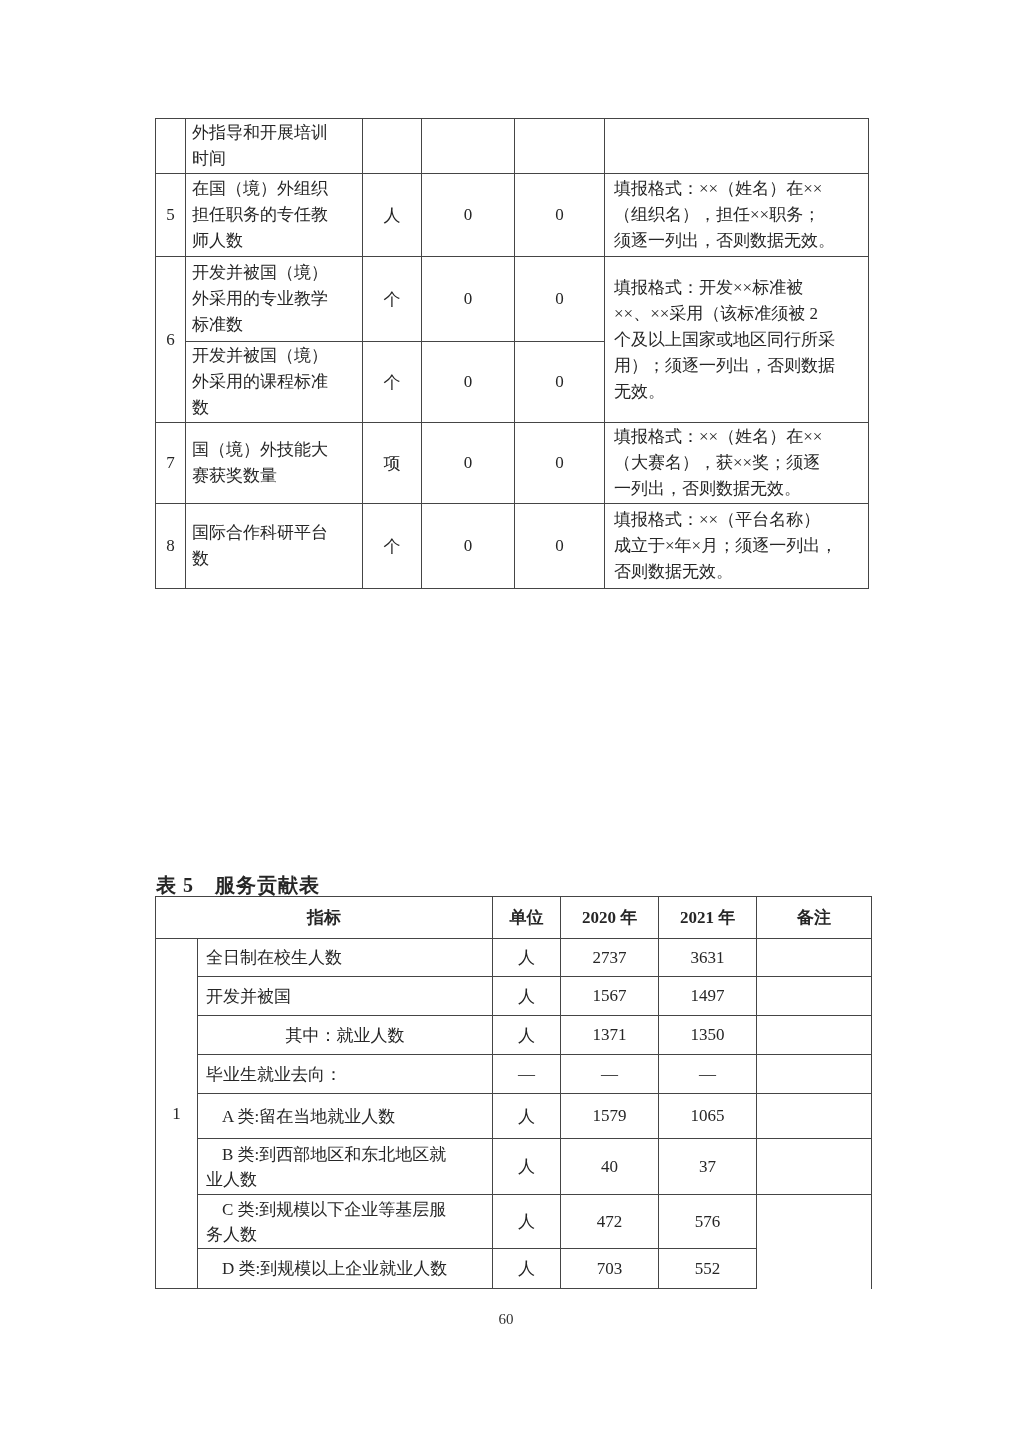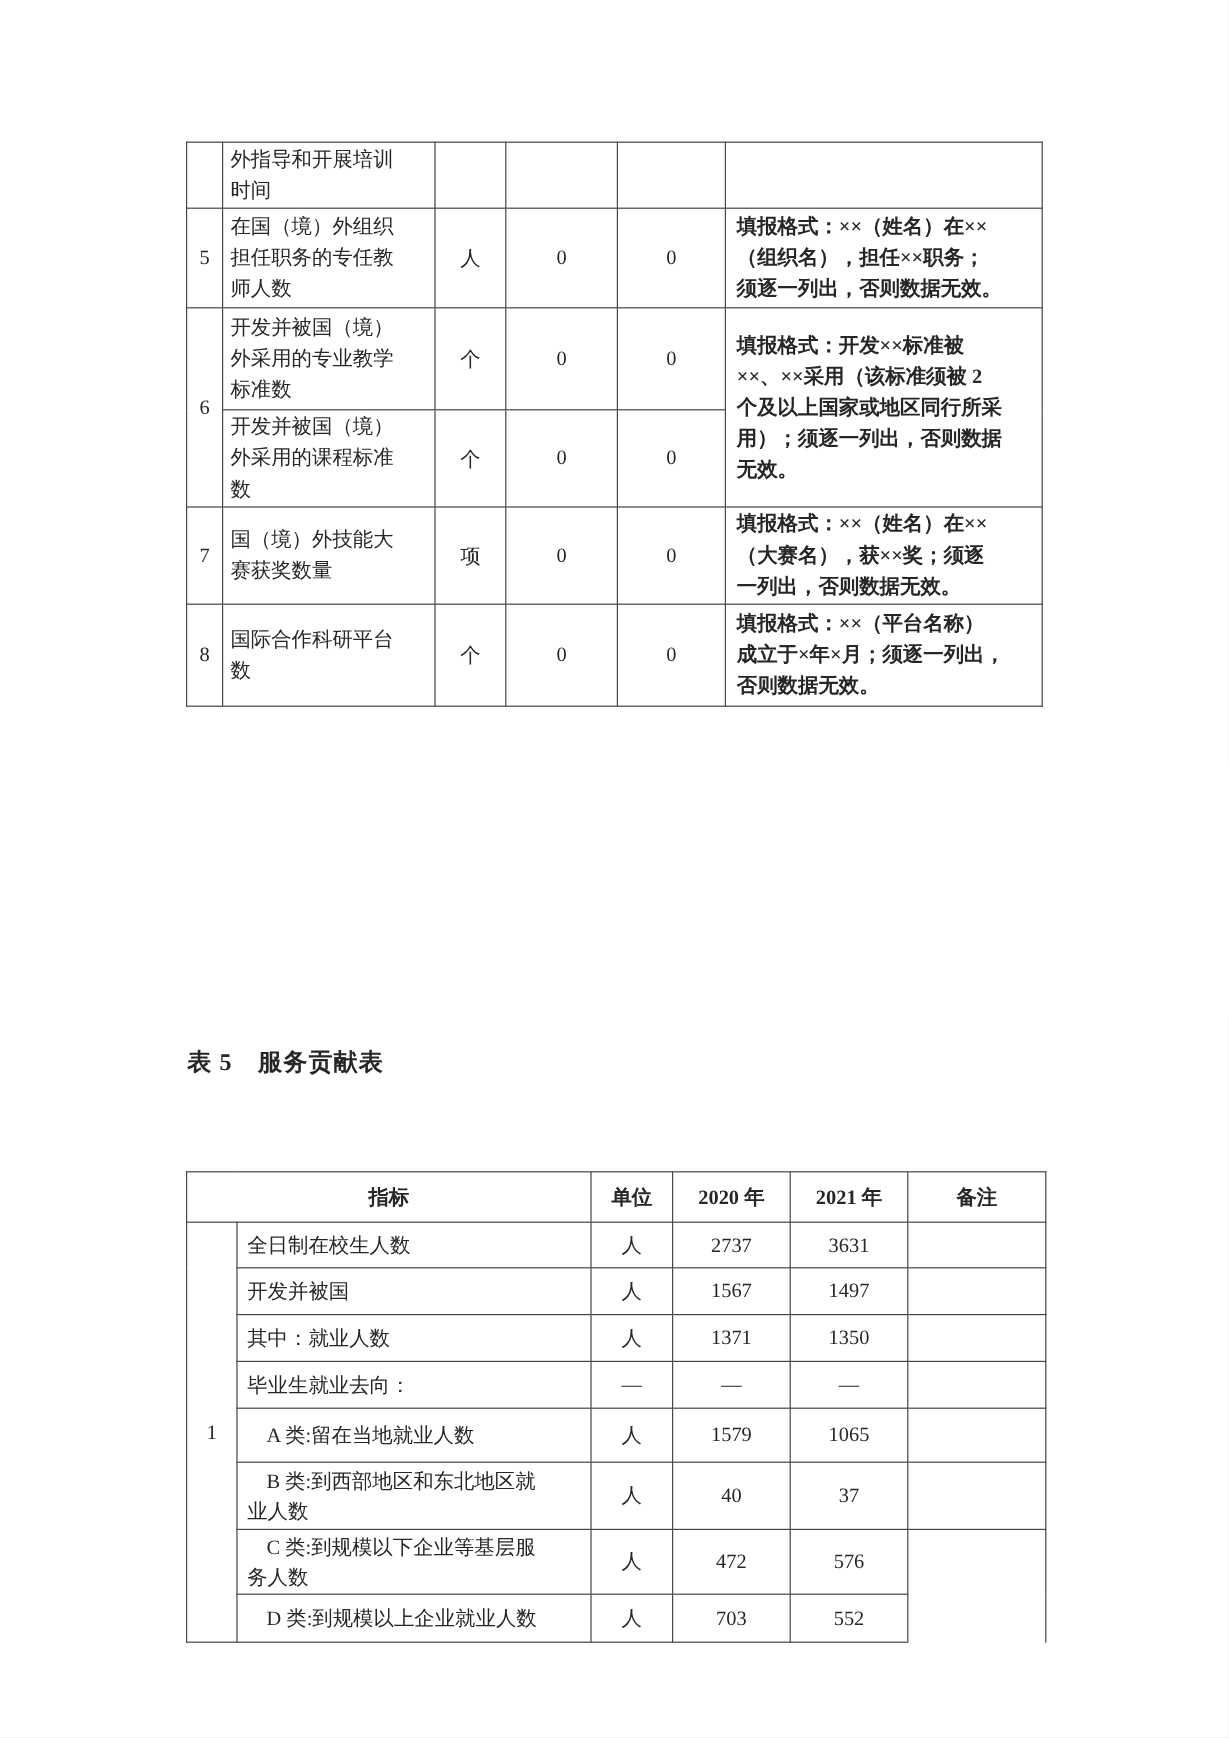--- a/index.html
+++ b/index.html
@@ -5,28 +5,28 @@
   html,body{margin:0;padding:0;background:#e8e8e8;}
   .page{
     position:relative;width:1024px;height:1448px;background:#ffffff;
     font-family:"Liberation Serif","DejaVu Serif",serif;color:#262626;
     overflow:hidden;margin:0 auto;
   }
   table{position:absolute;border-collapse:collapse;table-layout:fixed;}
   td,th{border:1px solid #454545;font-size:17px;font-weight:normal;overflow:hidden;vertical-align:middle;}
   .num,.unit,.val{text-align:center;padding:0;}
   .ind{text-align:left;padding:1px 6px;white-space:pre-line;line-height:26px;}
-  .note{text-align:left;padding:1px 9px;white-space:pre-line;line-height:26px;font-weight:bold;}
+  .note{text-align:left;padding:1px 9px;white-space:pre-line;line-height:26px;}
   
   .t1{left:155px;top:118px;width:713px;}
   
-  .t5{left:155px;top:976px;width:716px;}
+  .t5{left:155px;top:896px;width:716px;}
   .t5 .ind{line-height:25px;padding:1px 8px;}
   .t5 th{font-weight:bold;text-align:center;font-size:17px;}
-  .pad2{padding-left:34px;}
+  .pad2{padding-left:34px;text-align:center;}
   .hang{text-indent:16px;}
   .open-b{border-bottom:none;}
   .title{position:absolute;left:156px;top:872px;font-size:20px;font-weight:bold;letter-spacing:1px;}
   .pageno{position:absolute;left:0;top:1311px;width:1012px;text-align:center;font-size:15px;color:#333;}
 </style>
 </head>
 <body>
 
 <div class="page">
 
@@ -181,14 +181,15 @@
     </tr>
     <tr style="height:40px">
       <td class="ind hang">D 类:到规模以上企业就业人数</td>
       <td class="unit">人</td>
       <td class="val">703</td>
       <td class="val">552</td>
     </tr>
   </tbody>
     </table>
 
+  <div class="pageno">60</div>
 
 </div>
 
 </body></html>

